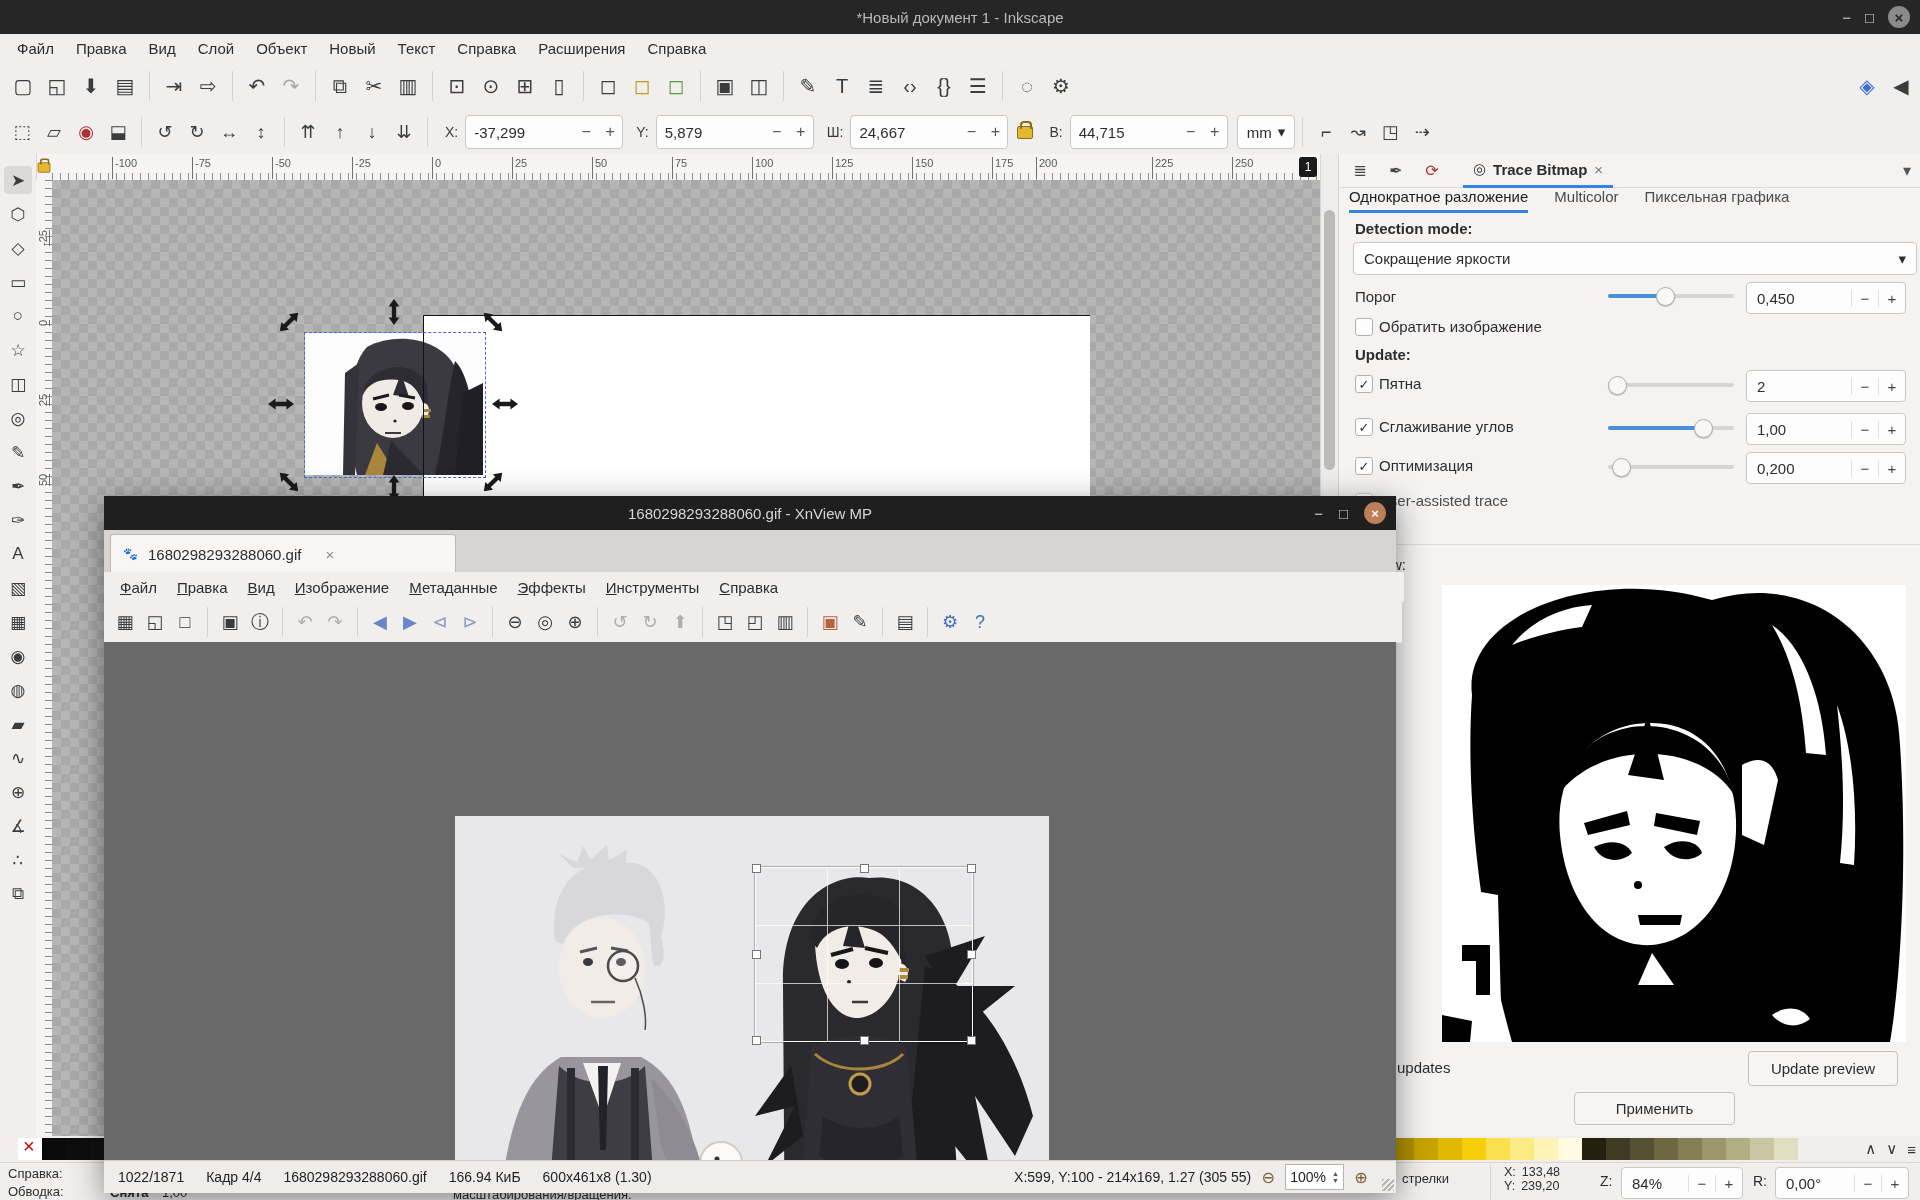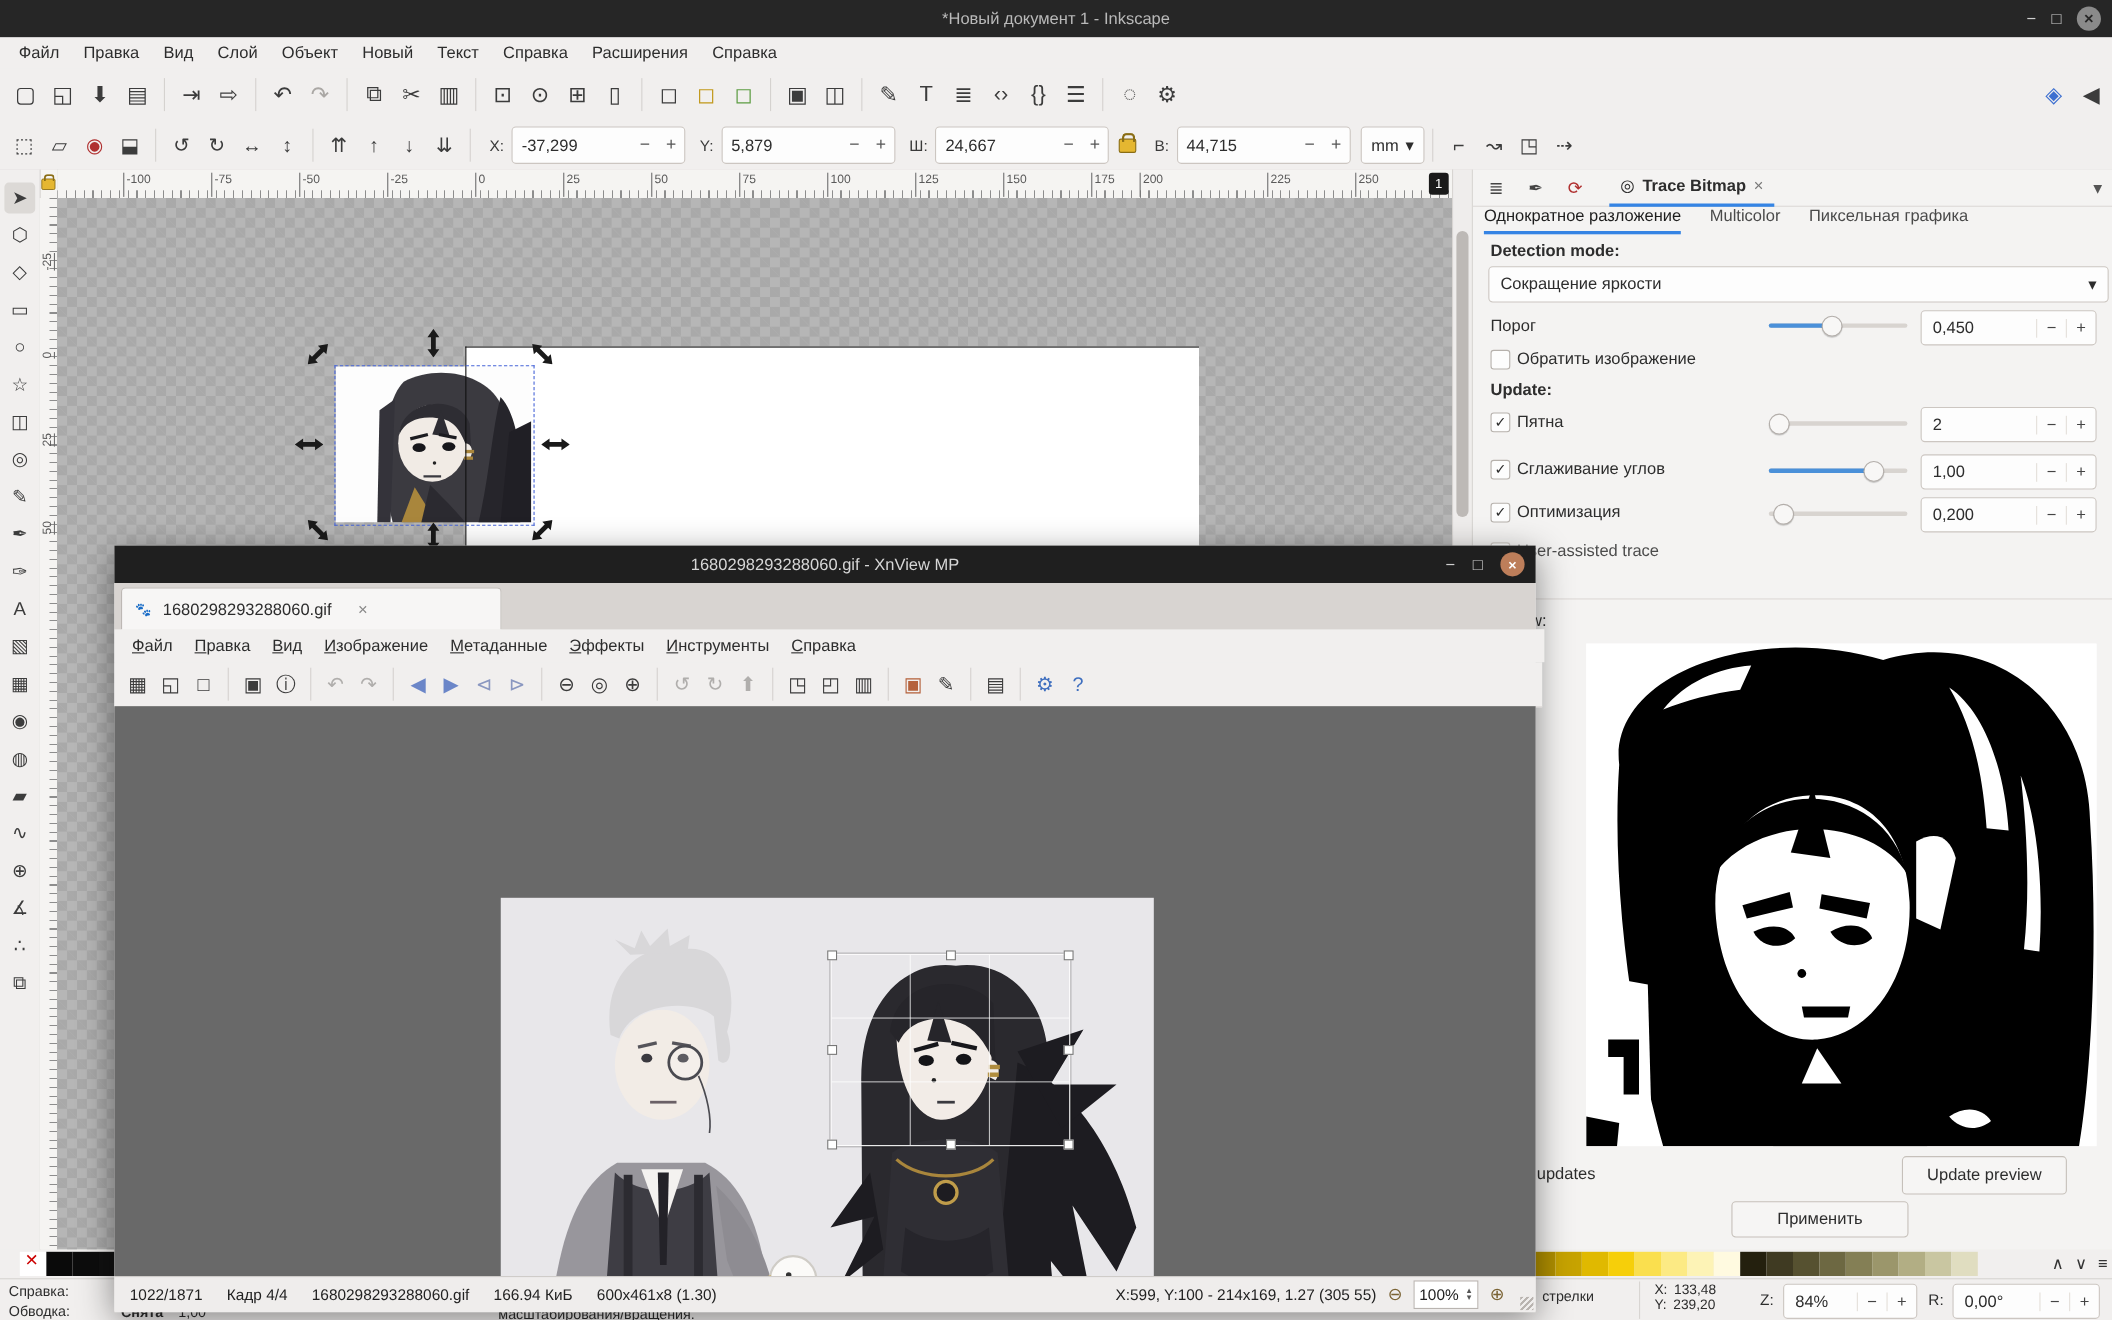--- a/index.html
+++ b/index.html
@@ -473,21 +473,21 @@
       <path d="M70 60 C90 35 120 22 150 20 L140 42 C115 45 90 52 70 60 Z" fill="#fff"></path>
       <path d="M0 300 L56 310 L60 457 L0 457 Z" fill="#fff"></path>
       <path d="M20 360 L48 360 L48 410 L34 410 L34 376 L20 376 Z" fill="#000"></path>
       <path d="M0 430 L30 436 L28 457 L0 457 Z" fill="#000"></path>
       <path d="M180 380 C220 392 260 392 300 378 L310 457 L170 457 Z" fill="#000"></path>
       <path d="M210 368 L232 400 L196 400 Z" fill="#fff"></path>
       <path d="M330 430 C344 420 360 422 368 434 C356 444 340 442 330 430 Z" fill="#fff"></path>
     </svg>
 
     <span class="plabel" style="left:58px;top:905px">updates</span>
-    <div class="btn" style="left:390px;top:897px;width:148px;height:33px">Update preview</div>
+    <div class="btn" style="left:409px;top:897px;width:148px;height:33px">Update preview</div>
     <div class="btn" style="left:235px;top:938px;width:159px;height:31px">Применить</div>
   </div>
 
   <div class="abs palette">
     <div style="width:18px"></div>
     <div class="none-sw"></div>
     <div style="display:flex">
         <div class="sw" style="background: rgb(10, 10, 10);"></div>
         <div class="sw" style="background: rgb(13, 13, 13);"></div>
         <div class="sw" style="background: rgb(17, 17, 17);"></div>

